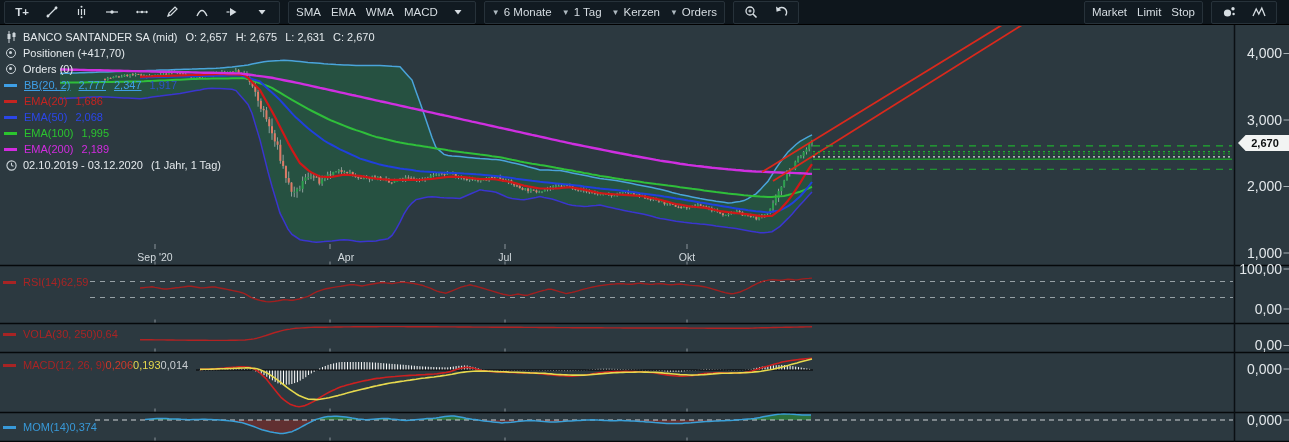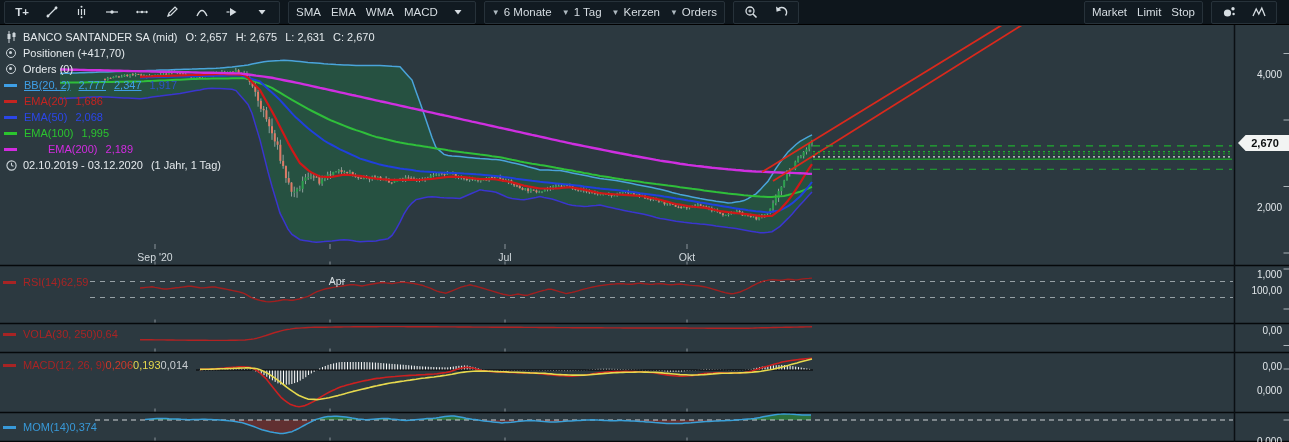--- a/index.html
+++ b/index.html
@@ -20,26 +20,26 @@
   #chart-svg{position:absolute;left:0;top:0;}
   
   #legend{position:absolute;left:4px;top:4px;font-size:11px;color:#e4e9ec;line-height:16px;}
   .lrow{display:flex;align-items:center;height:16px;white-space:nowrap;}
   .lrow .sp{margin-left:8px;}
   .swatch{display:inline-block;width:13px;height:3px;margin-right:7px;flex:0 0 13px;}
   .licon{display:inline-flex;width:14px;height:12px;margin-right:5px;align-items:center;justify-content:center;flex:0 0 14px;}
   .radio{width:8px;height:8px;border:1.3px solid #cdd5da;border-radius:50%;position:relative;}
   .radio:after{content:"";position:absolute;left:2px;top:2px;width:3px;height:3px;background:#cdd5da;border-radius:50%;}
   .c-bb{color:#3e9fe6;text-decoration:underline;} .c-bb3{color:#2b54c8;}
-  .c-ema20{color:#c42420;} .c-ema50{color:#2b46e8;} .c-ema100{color:#2bc42e;} .c-ema200{color:#d22be0;margin-left:24px;}
+  .c-ema20{color:#c42420;} .c-ema50{color:#2b46e8;} .c-ema100{color:#2bc42e;} .c-ema200{color:#d22be0;}
   
   .plabel{position:absolute;font-size:11px;white-space:nowrap;display:flex;align-items:center;}
   .c-red{color:#a82424;} .c-redv{color:#cd3a2a;} .c-yellow{color:#e6d94e;} .c-gray{color:#c9ced2;} .c-mom{color:#3899d8;}
   
-  .ylab{position:absolute;right:7px;font-size:10px;color:#e2e7ea;line-height:13px;text-align:right;margin-top:21px;}
+  .ylab{position:absolute;right:7px;font-size:14px;color:#e2e7ea;line-height:13px;text-align:right;}
   .xlab{position:absolute;font-size:10.5px;color:#d3dade;width:44px;text-align:center;line-height:12px;}
   
   #price-tag{position:absolute;left:1238px;top:110px;width:51px;height:16px;background:#f2f4f3;color:#0c0f10;
     font-size:11px;font-weight:bold;line-height:16px;text-align:center;
     clip-path:polygon(0 50%,15% 0,100% 0,100% 100%,15% 100%);padding-left:3px;box-sizing:border-box;}
   #axis-col{position:absolute;left:1236px;top:0;width:53px;height:417px;}
 </style>
 </head>
 <body>
 
@@ -1086,21 +1086,21 @@
       <span class="sp c-gray">0,014</span>
     </div>
     <div class="plabel" style="left:3px;top:396px;">
       <span class="swatch" style="background:#3899d8"></span>
       <span class="c-mom">MOM(14)</span>
       <span class="sp c-mom">0,374</span>
     </div>
 
     <div id="xlabels">
         <div class="xlab" style="left: 133px; top: 226px;">Sep '20</div>
-        <div class="xlab" style="left: 315px; top: 226px; margin-top: 24px;">Apr</div>
+        <div class="xlab" style="left: 324px; top: 226px;">Apr</div>
         <div class="xlab" style="left: 483px; top: 226px; text-align: center;">Jul</div>
         <div class="xlab" style="left: 665px; top: 226px;">Okt</div>
       </div>
     <div id="axis-col">
         <div class="ylab" style="top: 22px;">4,000</div>
         <div class="ylab" style="top: 88.5px;">3,000</div>
         <div class="ylab" style="top: 155px;">2,000</div>
         <div class="ylab" style="top: 221.5px;">1,000</div>
         <div class="ylab" style="top: 237.5px;">100,00</div>
         <div class="ylab" style="top: 277.5px;">0,00</div>

